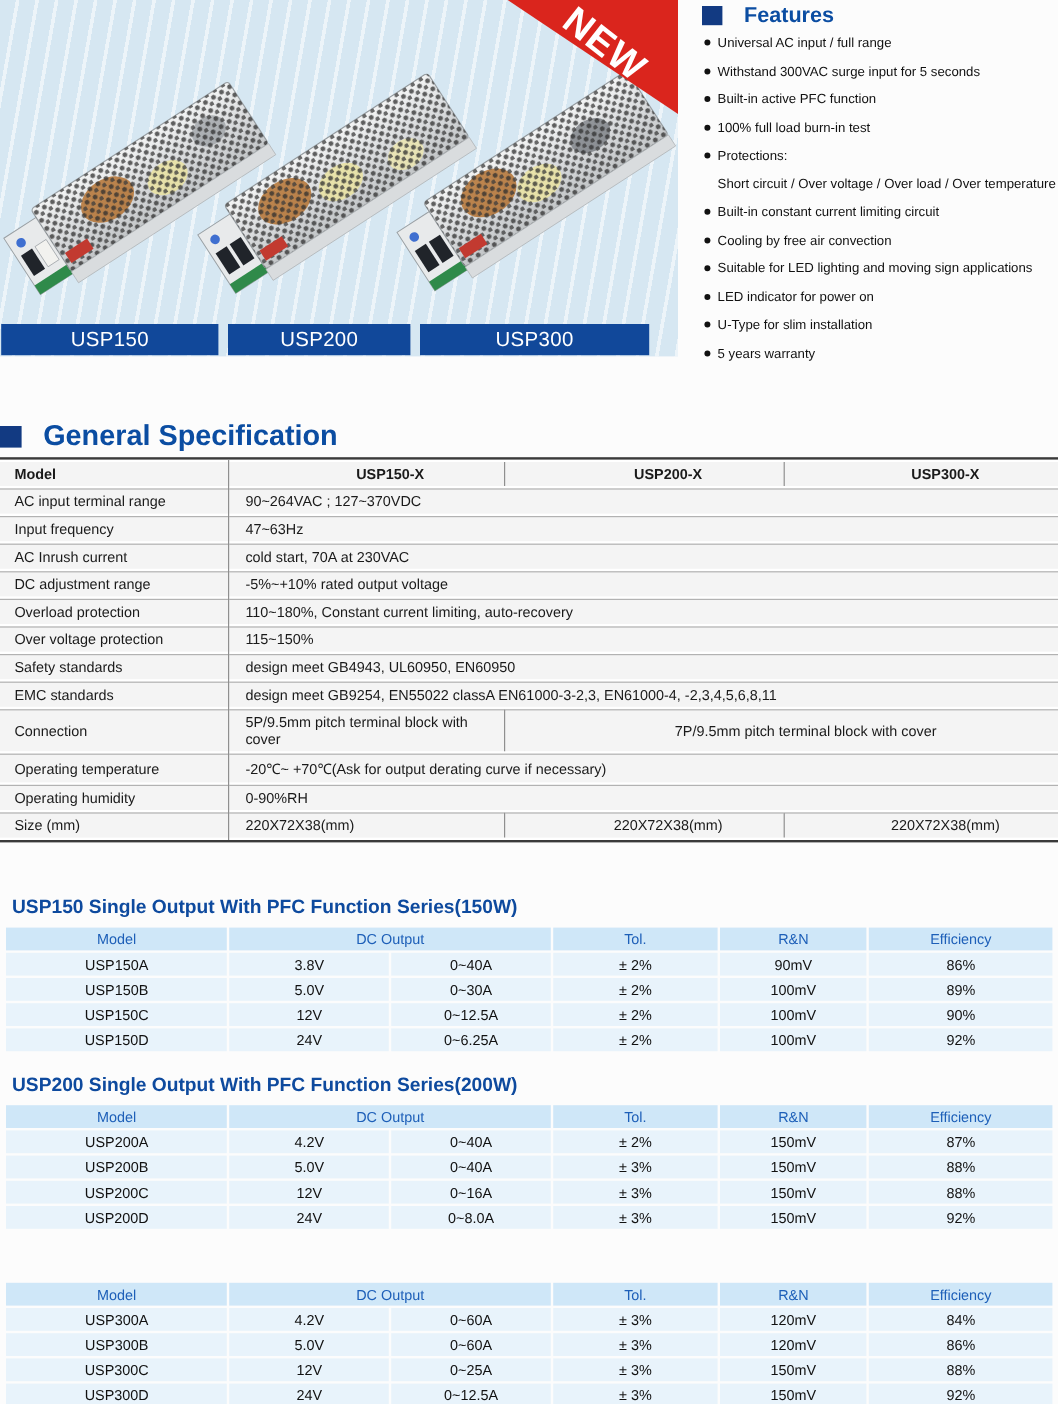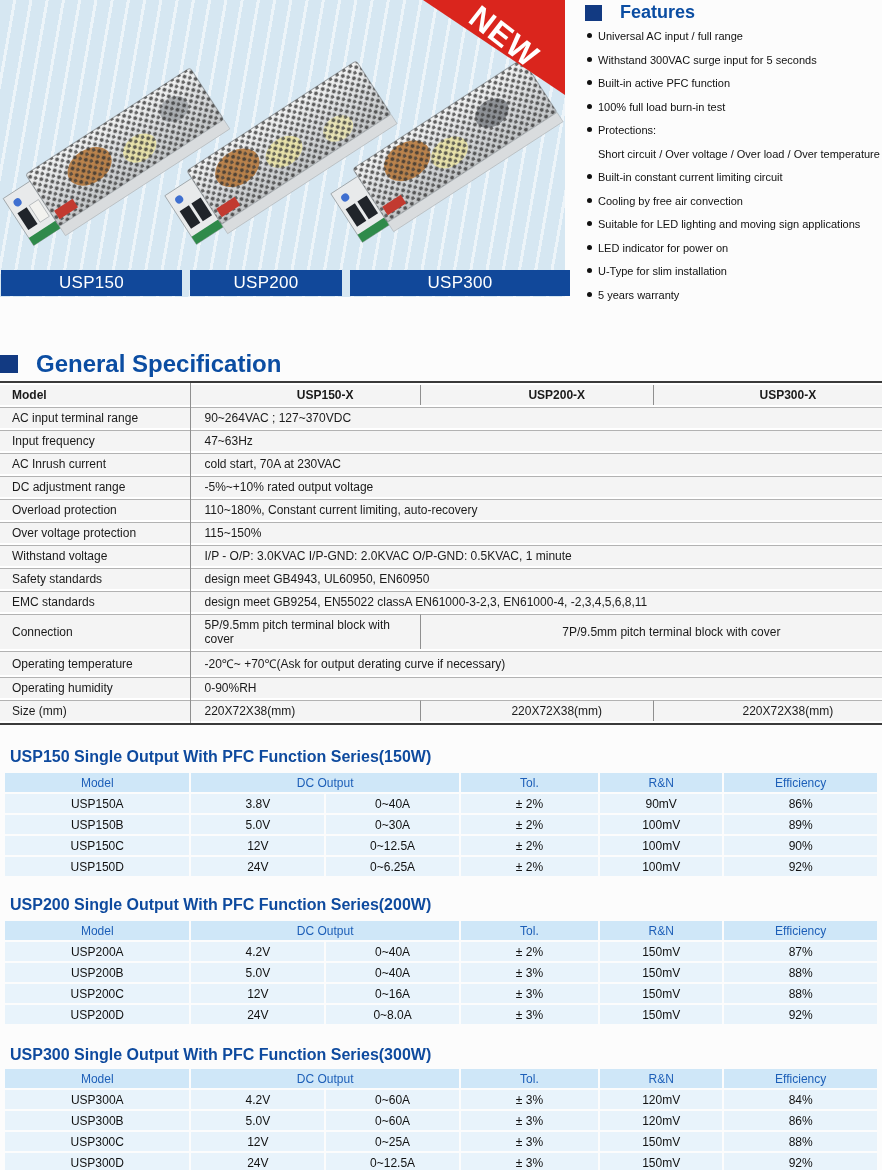--- a/index.html
+++ b/index.html
@@ -7,21 +7,21 @@
         font-family:"Liberation Sans", sans-serif;color:#1a1a1a;}
 
   
   .panel{position:absolute;left:0;top:0;width:565px;height:297px;background-color:#d6e7f2;
          background-image:repeating-linear-gradient(100deg, rgba(255,255,255,0) 0px, rgba(255,255,255,0) 13px,
            rgba(255,255,255,0.55) 13px, rgba(255,255,255,0.55) 16px);}
   .panel svg{position:absolute;left:0;top:0;}
   .model-bars{position:absolute;left:1px;bottom:1px;display:flex;gap:8px;}
   .model-bar{height:26px;background:#11489a;color:#fff;font-weight:normal;font-size:17px;
              display:flex;align-items:center;justify-content:center;letter-spacing:.3px;}
-  .model-bar.b1{width:181px;} .model-bar.b2{width:152px;} .model-bar.b3{width:220px;}
+  .model-bar.b1{width:181px;} .model-bar.b2{width:152px;} .model-bar.b3{width:191px;}
 
   
   .features{position:absolute;left:585px;top:2px;width:297px;}
   .sec-head{display:flex;align-items:center;gap:18px;margin:0;}
   .sec-sq{width:17px;height:16px;background:#123a82;flex:0 0 auto;}
   .features .sec-title{color:#0b4da2;font-weight:bold;font-size:18px;}
   .feat-list{list-style:none;margin:7px 0 0 0;padding:0;}
   .feat-list li{position:relative;padding-left:13px;font-size:11px;line-height:12px;
                 margin-bottom:11.5px;white-space:nowrap;color:#111;}
   .feat-list li .dot{position:absolute;left:2px;top:3px;width:5px;height:5px;border-radius:50%;background:#111;}
@@ -187,24 +187,20 @@
           </tr>
       <tr>
             <td class="lbl">Overload protection</td>
             <td class="val" colspan="3">110~180%, Constant current limiting, auto-recovery</td>
           </tr>
       <tr>
             <td class="lbl">Over voltage protection</td>
             <td class="val" colspan="3">115~150%</td>
           </tr>
       <tr>
-            <td class="lbl">Withstand voltage</td>
-            <td class="val" colspan="3">I/P - O/P:  3.0KVAC   I/P-GND: 2.0KVAC   O/P-GND: 0.5KVAC,  1 minute</td>
-          </tr>
-      <tr>
             <td class="lbl">Safety standards</td>
             <td class="val" colspan="3">design meet GB4943, UL60950, EN60950</td>
           </tr>
       <tr>
             <td class="lbl">EMC standards</td>
             <td class="val" colspan="3">design meet GB9254, EN55022 classA  EN61000-3-2,3, EN61000-4, -2,3,4,5,6,8,11</td>
           </tr>
       <tr>
         <td class="lbl">Connection</td>
         <td class="val">5P/9.5mm pitch terminal block with cover</td>
@@ -332,21 +328,20 @@
             <td>24V</td>
             <td>0~8.0A</td>
             <td>± 3%</td>
             <td>150mV</td>
             <td>92%</td>
           </tr>
     </tbody>
       </table>
   </div>
 
-  <div class="s-title" style="top:1046px">USP300 Single Output With PFC Function  Series(300W)</div>
   <div class="s-wrap" style="top:1067px">
     <table class="series">
       <colgroup>
           <col style="width:21.4%">
           <col style="width:15.4%">
           <col style="width:15.4%">
           <col style="width:15.9%">
           <col style="width:14.2%">
           <col style="width:17.7%">
         </colgroup>

